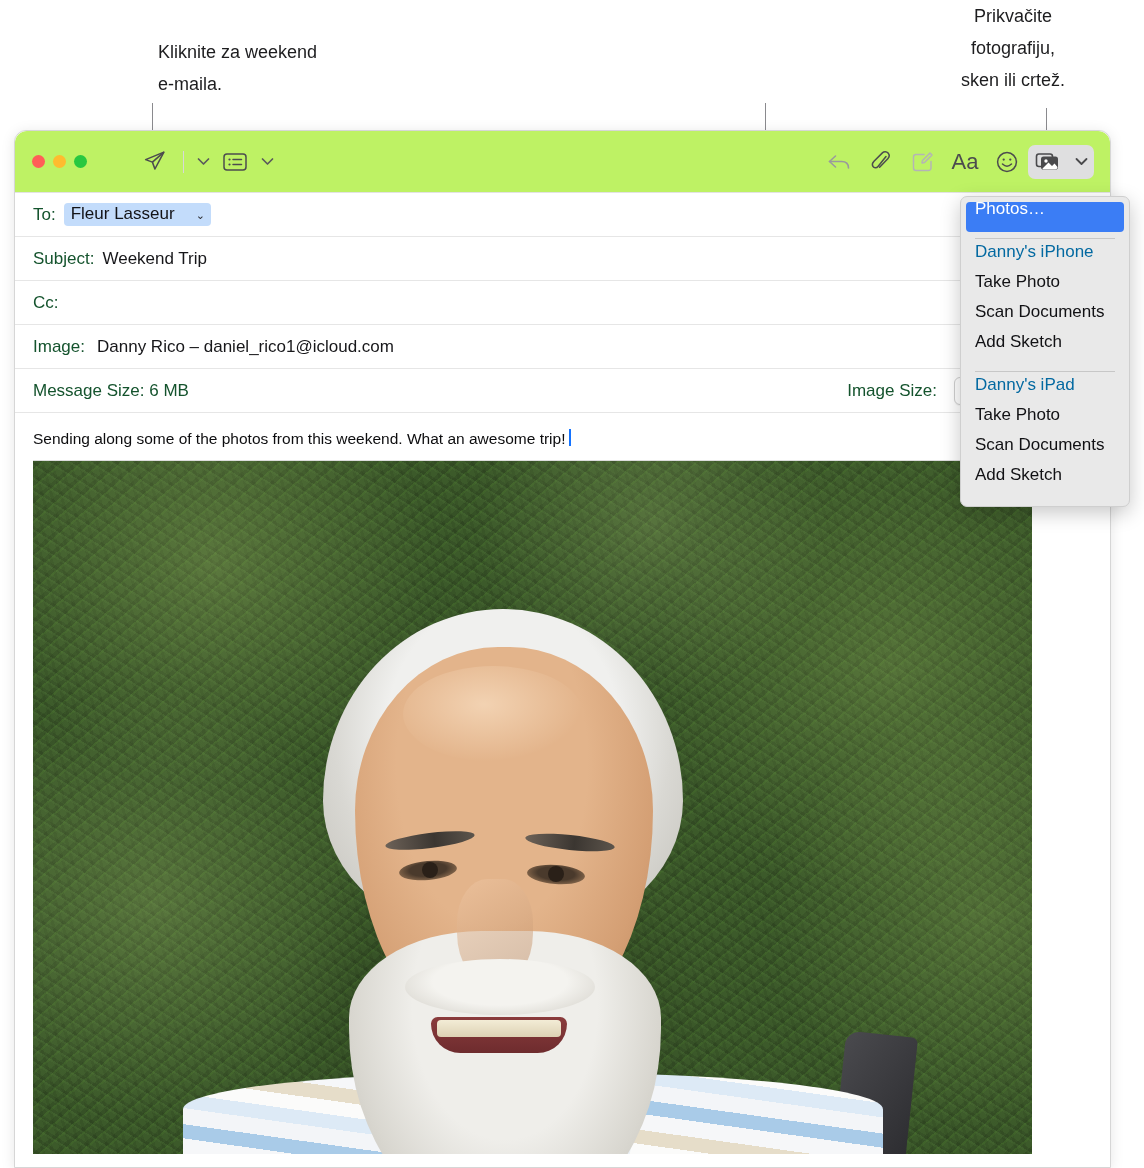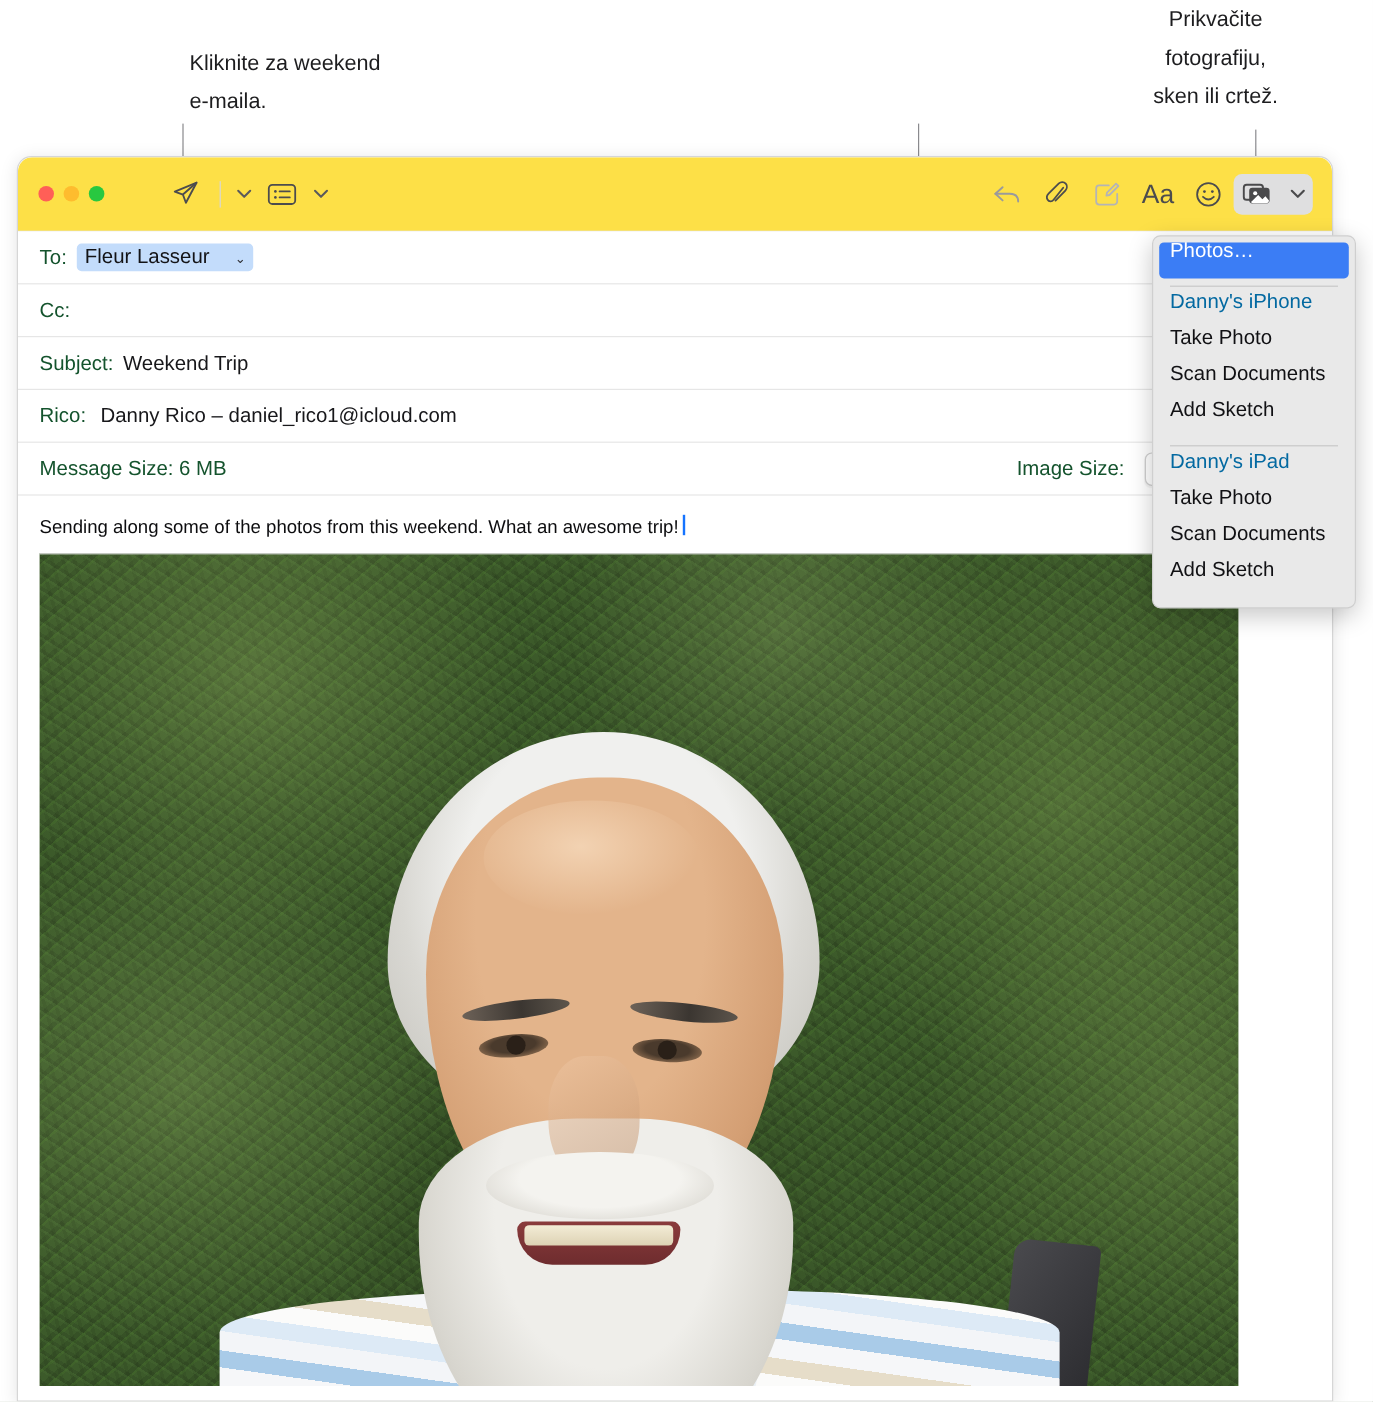--- a/index.html
+++ b/index.html
@@ -43,21 +43,21 @@
     border-top-left-radius: 12px;
     border-top-right-radius: 12px;
     box-shadow: 0 2px 14px rgba(0,0,0,0.10);
     overflow: hidden;
   }
 
   
   #toolbar {
     position: relative;
     height: 62px;
-    background: #fde047;
+    background: #bef264;
     border-bottom: 1px solid #e3e3e3;
     display: flex;
     align-items: center;
     border-top-left-radius: 12px;
     border-top-right-radius: 12px;
   }
   .traffic { display: flex; gap: 8px; margin-left: 17px; }
   .tl { width: 13px; height: 13px; border-radius: 50%; display: block; }
   .tl.red    { background: #ff5f57; }
   .tl.yellow { background: #febc2e; }
@@ -433,31 +433,31 @@
 
     <div class="field-row">
       <span class="f-label">To:</span>
       <span class="token">
         <span>Fleur Lasseur</span>
         <span class="tchev">⌄</span>
       </span>
     </div>
 
     <div class="field-row">
+      <span class="f-label">Subject:</span>
+      <span class="f-value">Weekend Trip</span>
+    </div>
+
+    <div class="field-row">
       <span class="f-label">Cc:</span>
       <span class="f-value"></span>
     </div>
 
     <div class="field-row">
-      <span class="f-label">Subject:</span>
-      <span class="f-value">Weekend Trip</span>
-    </div>
-
-    <div class="field-row">
-      <span class="f-label">Rico:</span>
+      <span class="f-label">Image:</span>
       <span class="f-value" style="margin-left:4px">Danny Rico – daniel_rico1@icloud.com</span>
     </div>
 
     <div class="field-row size-row">
       <span class="f-label">Message Size: 6 MB</span>
       <span class="size-right">
         <span class="f-label">Image Size:</span>
         <span class="popup-btn">
           <span>Act</span>
         </span>

